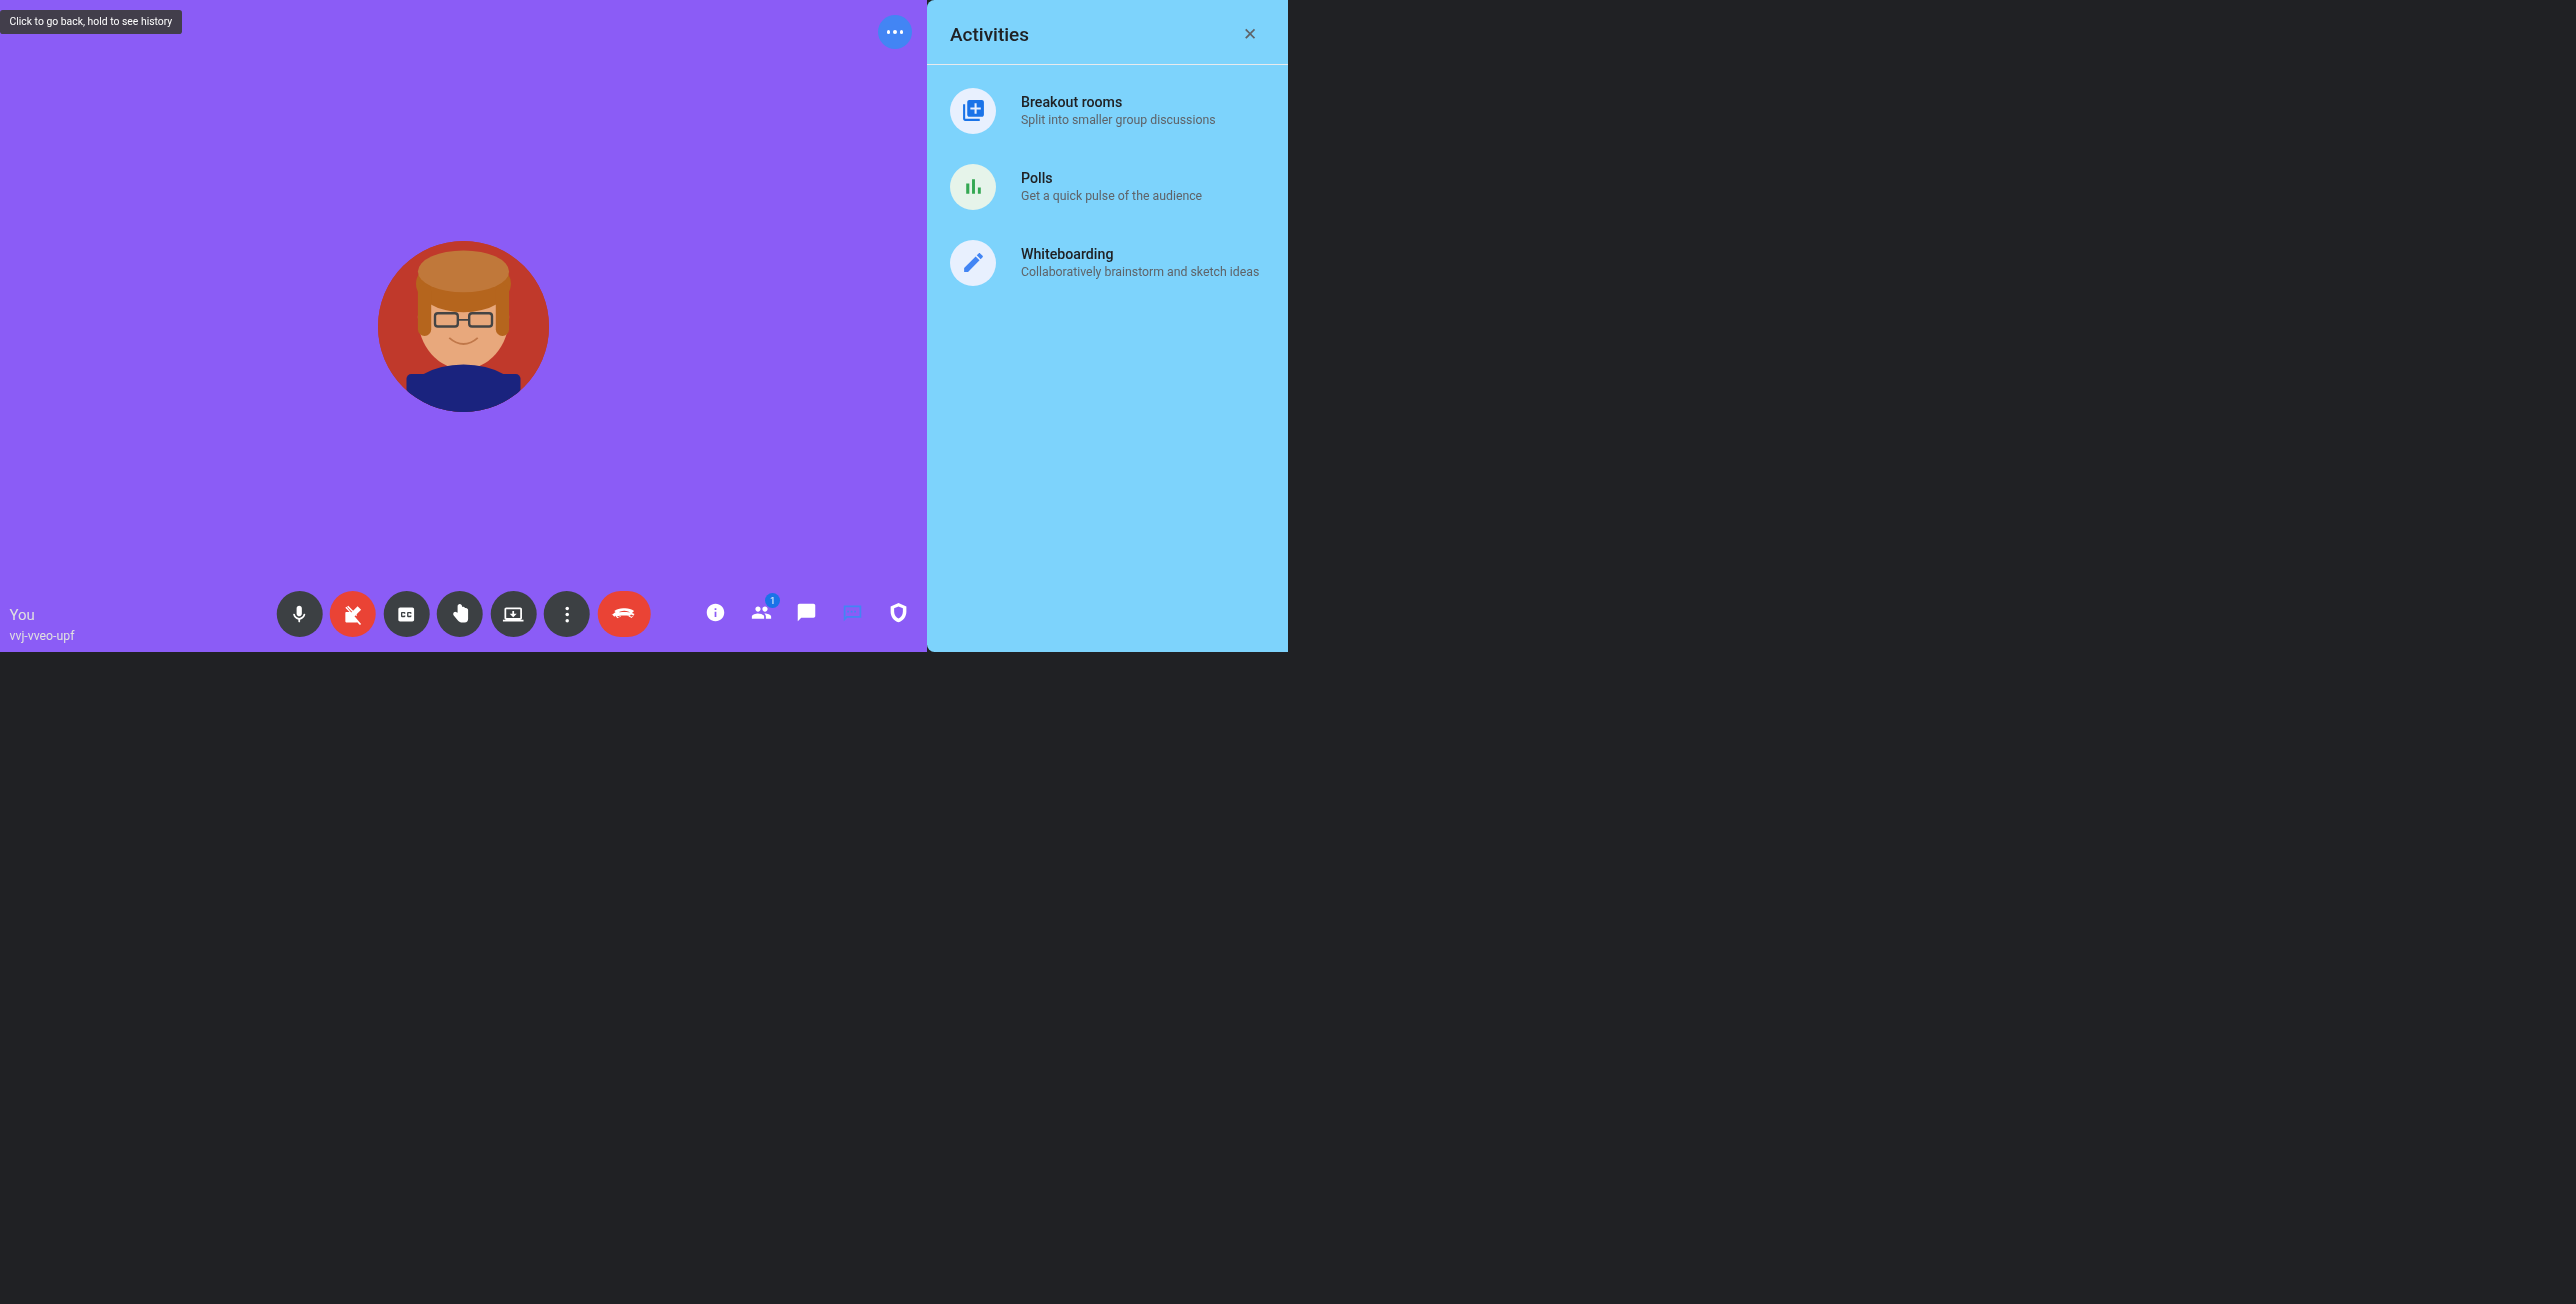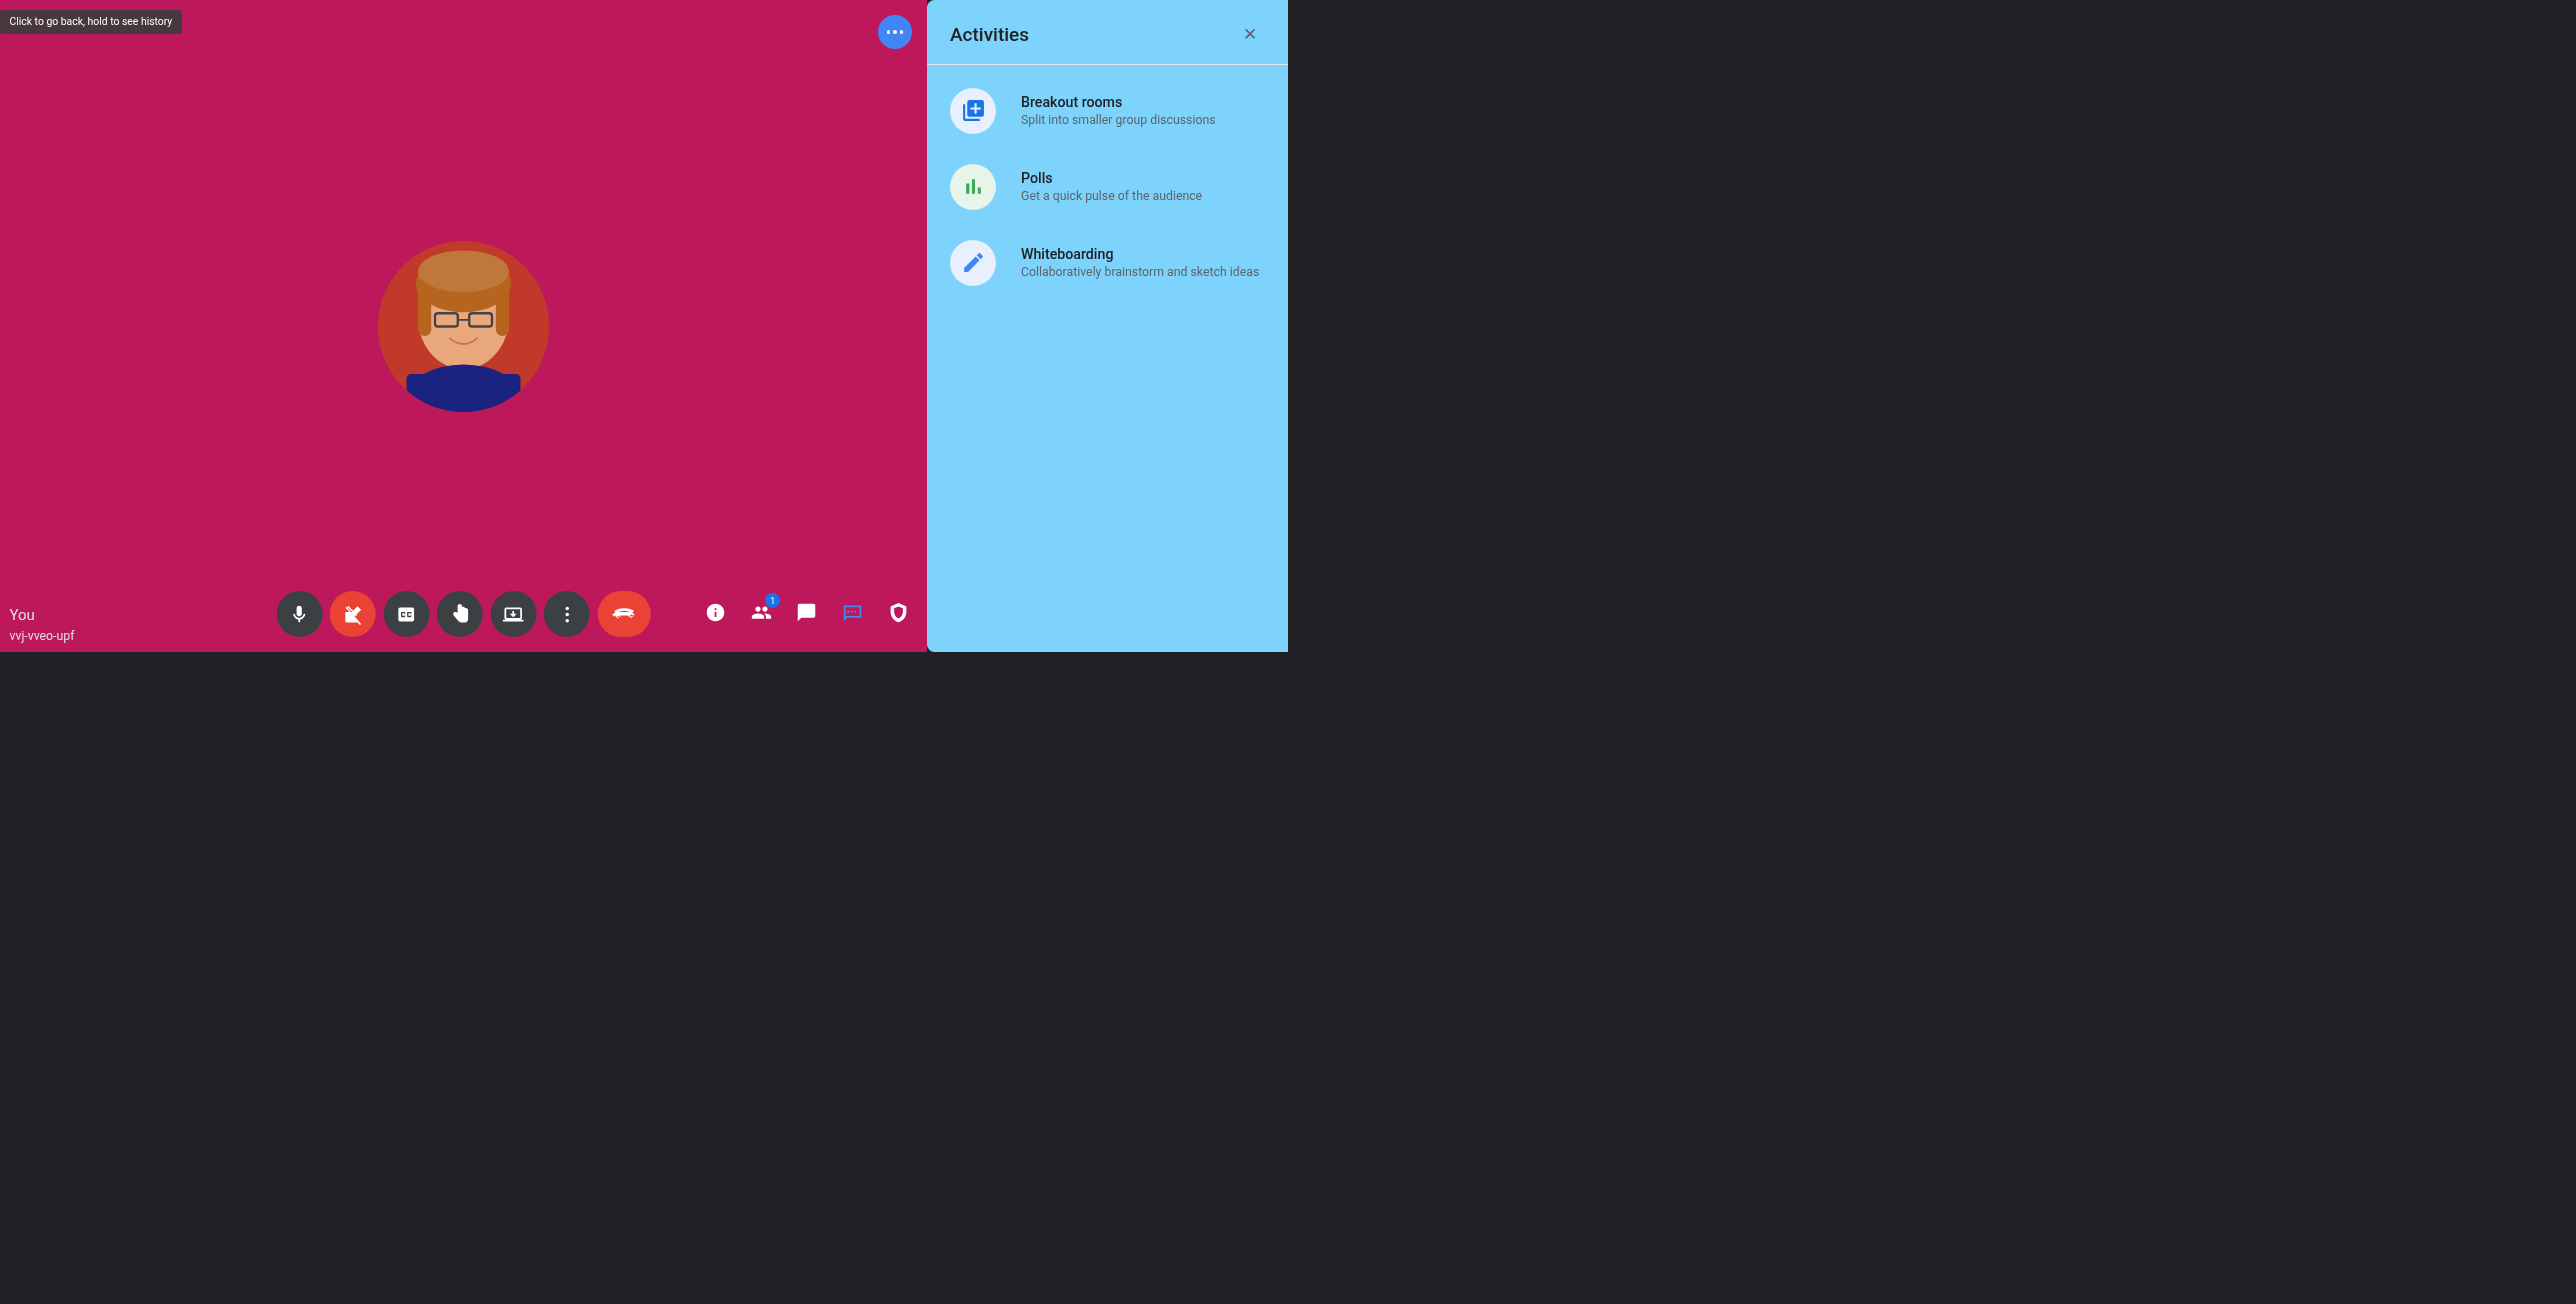--- a/index.html
+++ b/index.html
@@ -10,21 +10,21 @@
       display: flex;
       font-family: 'Google Sans', Roboto, Arial, sans-serif;
       overflow: hidden;
       background: #202124;
     }
 
     
     .main-area {
       flex: 1;
       position: relative;
-      background: #be185d;
+      background: #8b5cf6;
       display: flex;
       flex-direction: column;
     }
 
     
     .top-tooltip {
       position: absolute;
       top: 9.5px;
       left: 0;
       background: rgba(60,60,60,0.92);

